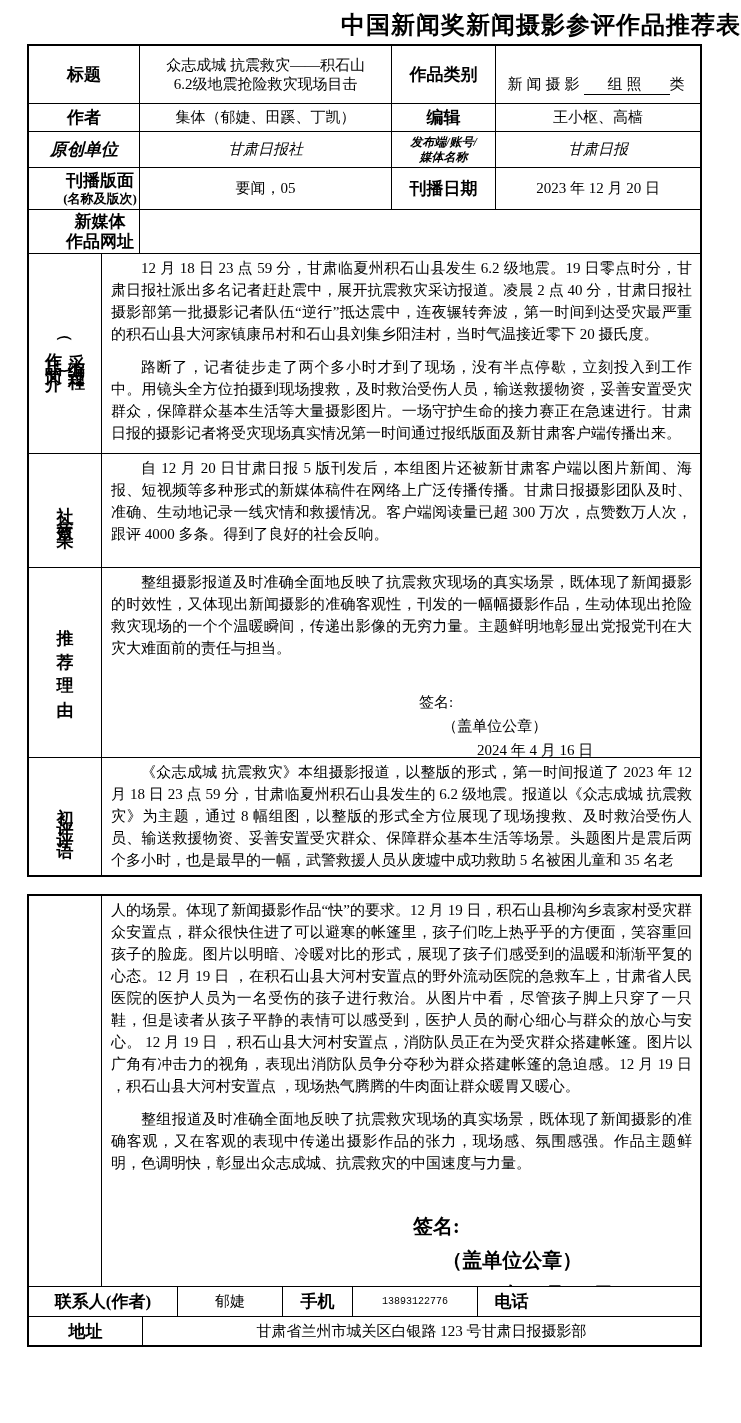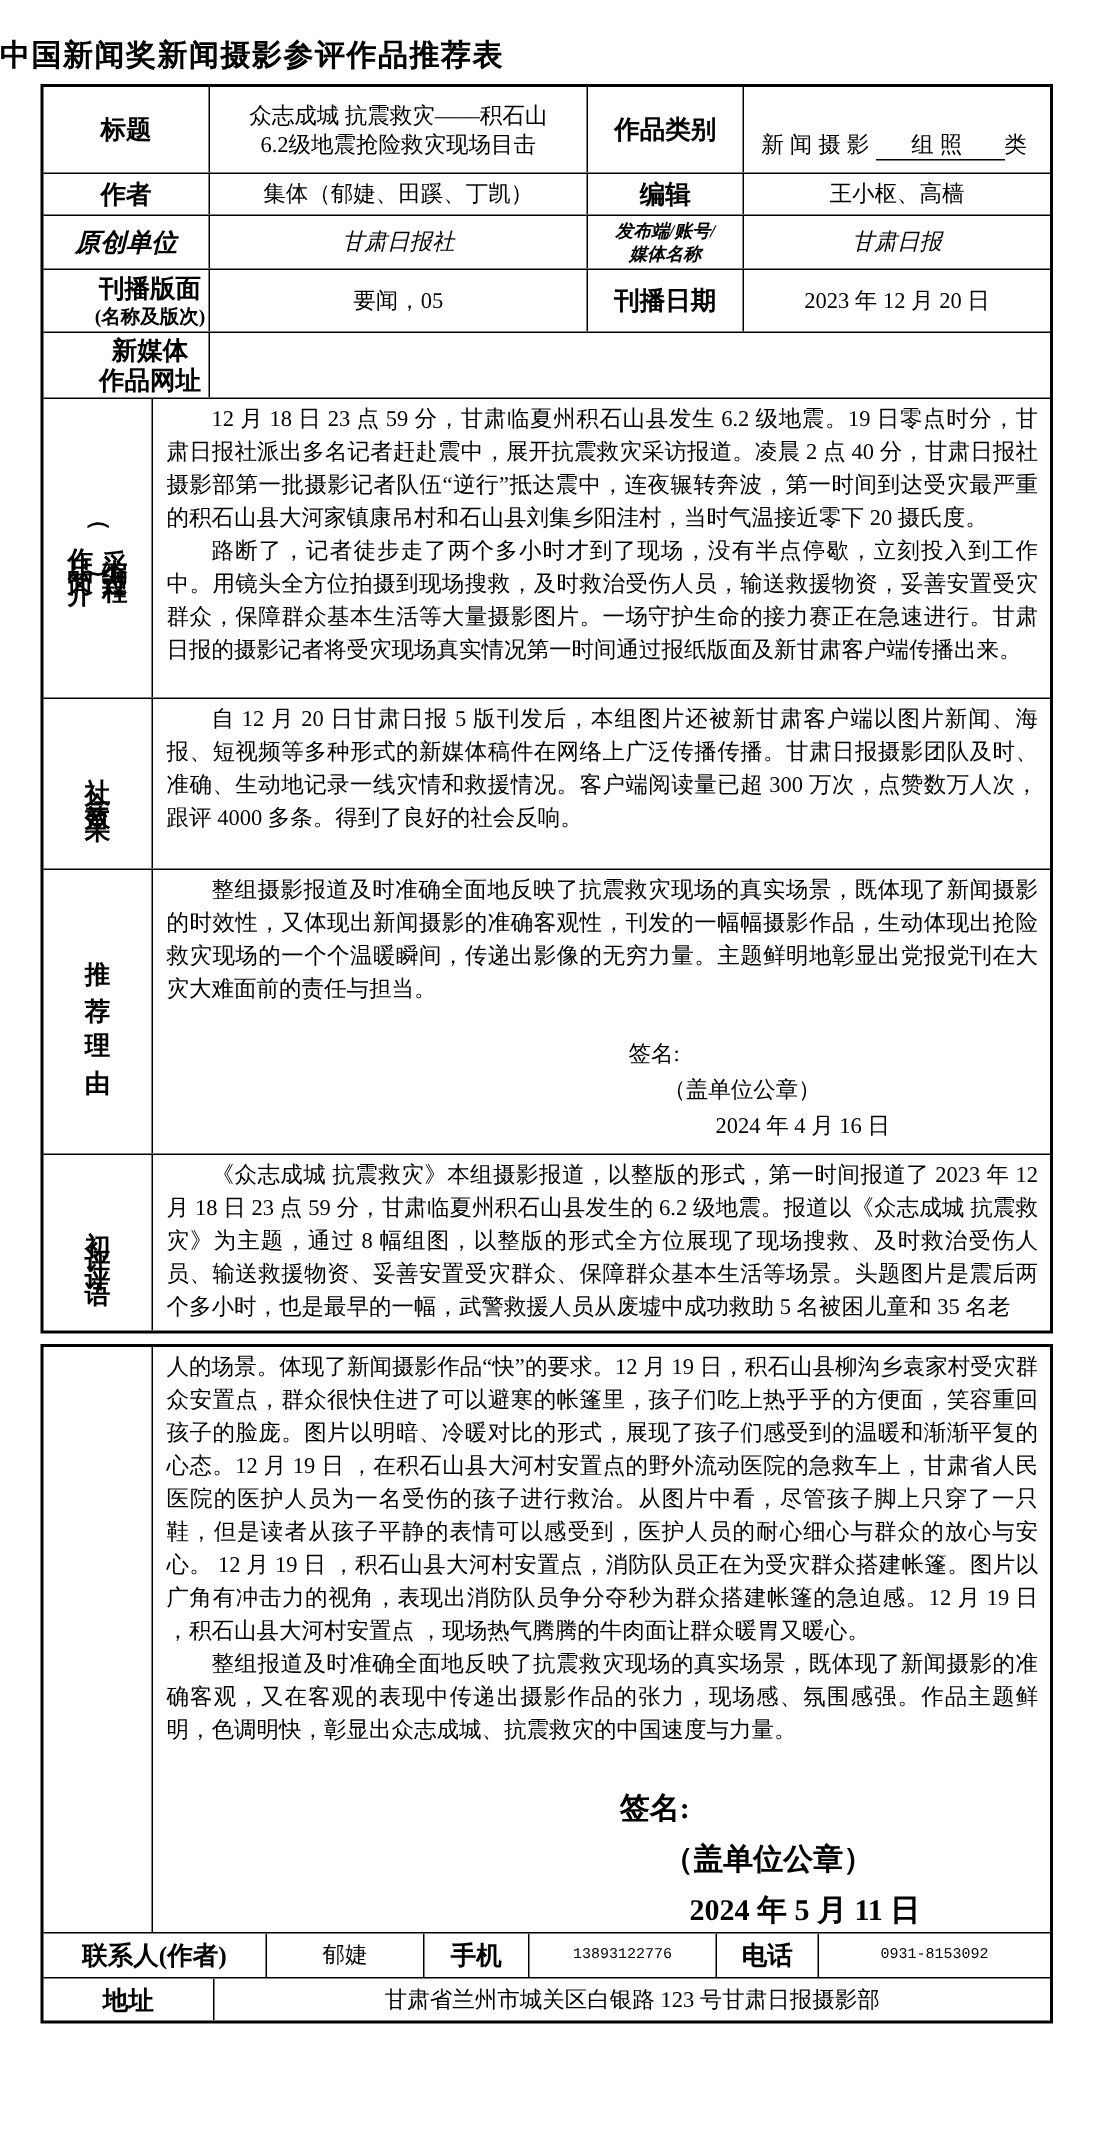--- a/index.html
+++ b/index.html
@@ -3,28 +3,28 @@
 <meta charset="utf-8">
 <style>
   html,body{margin:0;padding:0;background:#fff;}
   body{
     width:741px;height:1423px;overflow:hidden;color:#000;
     font-family:"Liberation Serif","DejaVu Serif",serif;
     -webkit-font-smoothing:antialiased;
   }
   .page{position:relative;width:741px;height:1423px;}
   .form-title{
-    margin:0;padding-top:20px;text-align:left;
-    font-size:20px;font-weight:bold;letter-spacing:1px;line-height:34px;
+    margin:0;padding-top:8px;text-align:right;
+    font-size:24px;font-weight:bold;letter-spacing:1px;line-height:34px;
   }
   .tbl{
     width:675px;margin:2px auto 0 27px;border:2px solid #000;box-sizing:border-box;
     background:#fff;
   }
-  .tbl2{margin-top:7px;}
+  .tbl2{margin-top:17px;}
   .r{display:flex;border-top:1px solid #000;box-sizing:border-box;overflow:hidden;}
   .tbl .r:first-child{border-top:none;}
   .c{box-sizing:border-box;border-left:1px solid #000;display:flex;flex-direction:column;
      justify-content:center;overflow:hidden;}
   .r .c:first-child{border-left:none;}
   .lab{align-items:center;text-align:center;font-weight:bold;font-size:17px;}
   .val{align-items:center;text-align:center;font-size:15px;}
   
   .w1{width:110px;flex:none;}
   .w2{width:252px;flex:none;}
@@ -38,21 +38,21 @@
   .h-newmedia{height:44px;}
   .h-textrep{height:28px;}
   .small-lab{font-size:12px;font-weight:bold;line-height:15px;}
   .sub-lab{font-size:13px;font-weight:bold;line-height:16px;}
   .two-line{line-height:20px;padding-left:32px;}
   .cat-val{letter-spacing:4px;}
   .u-fill{display:inline-block;min-width:62px;padding:0 12px;border-bottom:1px solid #000;text-align:center;margin-top:20px;}
   .textrep-lab{align-items:flex-start;text-align:left;padding-left:3px;font-size:17px;width:252px;flex:none;}
   
   .wlab{width:72px;flex:none;align-items:center;justify-content:center;}
-  .wtext{flex:1;padding:3px 8px 3px 9px;justify-content:flex-start;align-items:stretch;text-align:left;}
+  .wtext{flex:1;padding:3px 8px 3px 9px;justify-content:flex-start;align-items:stretch;text-align:left;gap:11px;}
   .h-intro{height:200px;}
   .h-social{height:114px;}
   .h-recommend{height:190px;}
   .h-review{height:118px;}
   .h-cont{height:390px;}
   .h-contact{height:30px;}
   .h-email{height:29px;}
   .h-addr{height:29px;}
   .bodytext{font-size:15px;line-height:22px;}
   .bodytext p{margin:0;text-indent:2em;text-align:justify;}
@@ -211,21 +211,20 @@
         </div>
       </div>
     </div>
 
     <div class="r h-contact">
       <div class="c lab cw1 clab">联系人(作者)</div>
       <div class="c val cw2">郁婕</div>
       <div class="c lab cw3 clab">手机</div>
       <div class="c val cw4 mono">13893122776</div>
       <div class="c lab cw5 clab">电话</div>
-      <div class="c val cw6 mono">0931-8153092</div>
     </div>
 
 
     <div class="r h-addr">
       <div class="c lab ew1 clab">地址</div>
       <div class="c val ew4">甘肃省兰州市城关区白银路 123 号甘肃日报摄影部</div>
     </div>
 
   </div>
 

